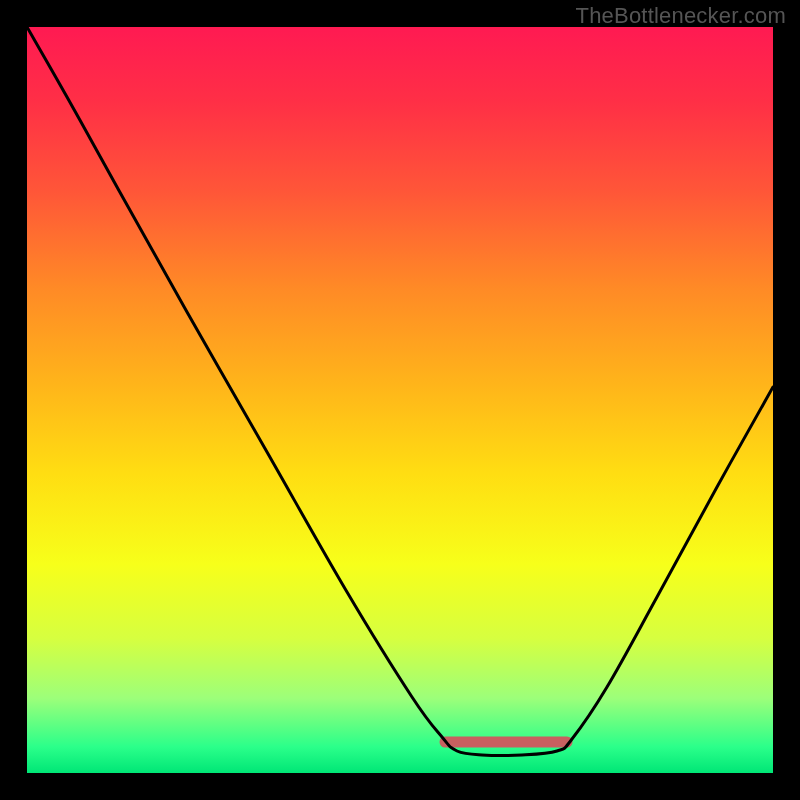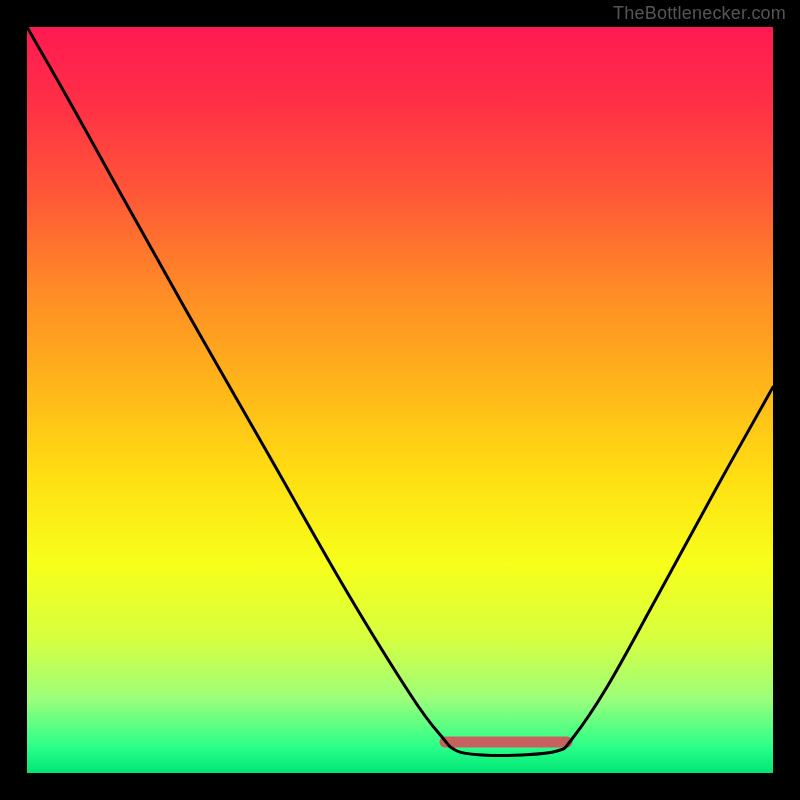--- a/index.html
+++ b/index.html
@@ -39,21 +39,21 @@
     top: 0;
     width: 100%;
     height: 100%;
   }
   .credit {
     position: absolute;
     top: 3px;
     right: 14px;
     color: #555;
     font-family: Arial, Helvetica, sans-serif;
-    font-size: 18px;
+    font-size: 22px;
     letter-spacing: 0.2px;
   }
 </style>
 </head>
 <body>
 
 <div class="frame">
   <div class="plot">
     <svg class="gradient" viewBox="0 0 746 746" preserveAspectRatio="none">
       <defs>

